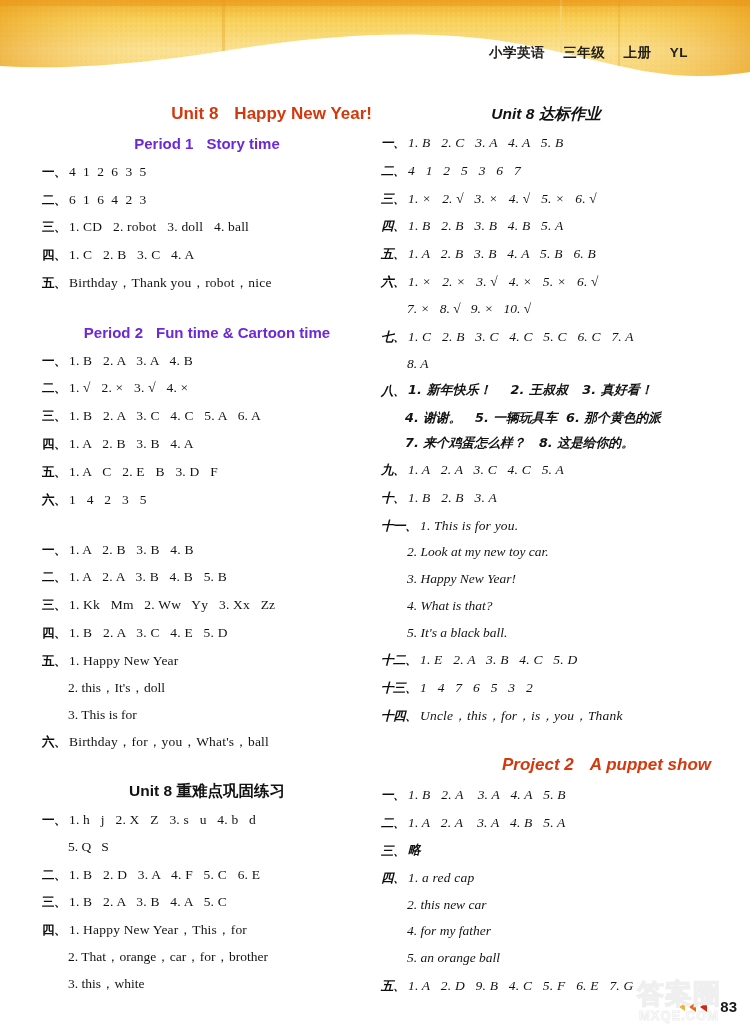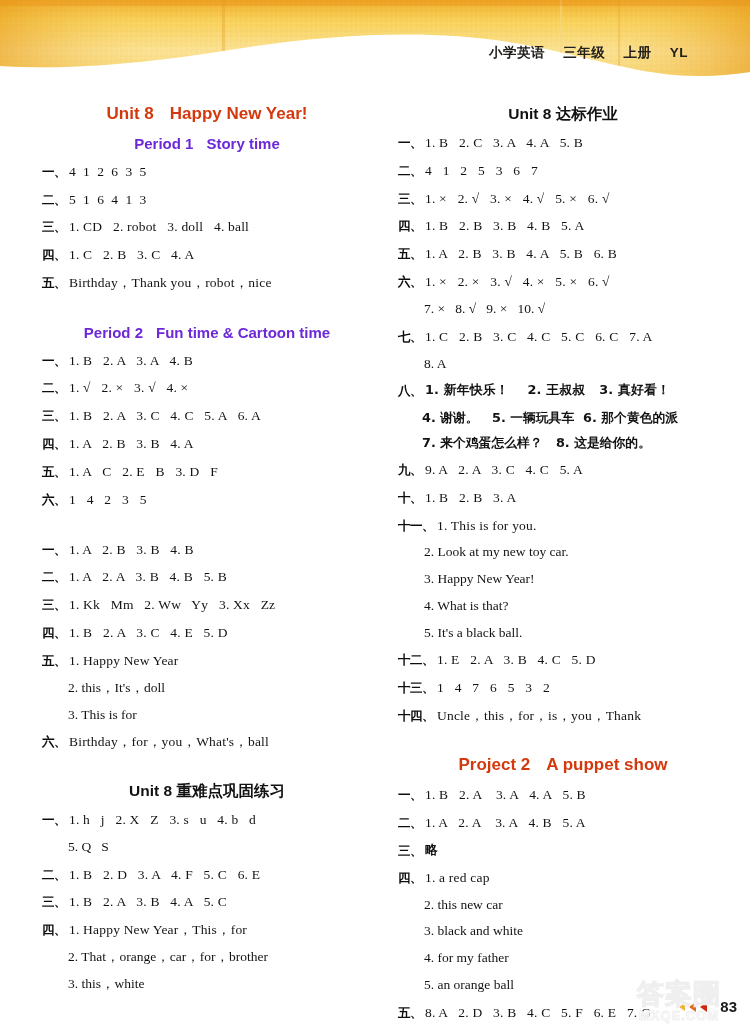--- a/index.html
+++ b/index.html
@@ -21,27 +21,27 @@
     font-family:"Liberation Sans", sans-serif;
     font-size:13.5px;font-weight:bold;color:#23201c;
     letter-spacing:0.5px;white-space:nowrap;
   }
   .banner .hdr-text span{margin-left:14px;}
   .banner .hdr-text span:first-child{margin-left:0;}
 
   
   .col{position:absolute;top:104px;}
   .col-left{left:42px;width:330px;}
-  .col-right{left:398px;width:330px;}
+  .col-right{left:381px;width:330px;font-style:italic;}
 
   
   .h-unit{
     font-family:"Liberation Sans", sans-serif;
     font-size:17px;font-weight:bold;color:#d4380d;
-    text-align:center;letter-spacing:0px;
+    text-align:right;letter-spacing:0px;
     margin:0 0 9px 0;white-space:nowrap;
   }
   .h-unit .gap{display:inline-block;width:16px;}
   .h-period{
     font-family:"Liberation Sans", sans-serif;
     font-size:15px;font-weight:bold;color:#6d28d9;
     text-align:center;margin:0 0 6px 0;
     line-height:1.45;
   }
   .h-period .gap{display:inline-block;width:13px;}
@@ -180,21 +180,21 @@
     <div class="h-unit"><span>Unit 8</span><span class="gap"></span><span>Happy New Year!</span></div>
     <div class="h-period">
       <div><span>Period 1</span><span class="gap"></span><span>Story time</span></div>
     </div>
     <div class="row">
       <span class="num">一、</span>
       <span class="ans">4  1  2  6  3  5</span>
     </div>
     <div class="row">
       <span class="num">二、</span>
-      <span class="ans">5  1  6  4  1  3</span>
+      <span class="ans">6  1  6  4  2  3</span>
     </div>
     <div class="row">
       <span class="num">三、</span>
       <span class="ans">1. CD   2. robot   3. doll   4. ball</span>
     </div>
     <div class="row">
       <span class="num">四、</span>
       <span class="ans">1. C   2. B   3. C   4. A</span>
     </div>
     <div class="row">
@@ -312,21 +312,21 @@
     </div>
     <div class="subrow">8. A</div>
     <div class="row">
       <span class="num">八、</span>
       <span class="ans cn">1. 新年快乐！    2. 王叔叔   3. 真好看！</span>
     </div>
     <div class="subrow cn">4. 谢谢。   5. 一辆玩具车  6. 那个黄色的派</div>
     <div class="subrow cn">7. 来个鸡蛋怎么样？   8. 这是给你的。</div>
     <div class="row">
       <span class="num">九、</span>
-      <span class="ans">9. A   2. A   3. C   4. C   5. A</span>
+      <span class="ans">1. A   2. A   3. C   4. C   5. A</span>
     </div>
     <div class="row">
       <span class="num">十、</span>
       <span class="ans">1. B   2. B   3. A</span>
     </div>
     <div class="row">
       <span class="num">十一、</span>
       <span class="ans">1. This is for you.</span>
     </div>
     <div class="subrow">2. Look at my new toy car.</div>
@@ -357,26 +357,25 @@
     </div>
     <div class="row">
       <span class="num">三、</span>
       <span class="ans cn">略</span>
     </div>
     <div class="row">
       <span class="num">四、</span>
       <span class="ans">1. a red cap</span>
     </div>
     <div class="subrow">2. this new car</div>
-    <div class="subrow">3. black and white</div>
     <div class="subrow">4. for my father</div>
     <div class="subrow">5. an orange ball</div>
     <div class="row">
       <span class="num">五、</span>
-      <span class="ans">8. A   2. D   3. B   4. C   5. F   6. E   7. G</span>
+      <span class="ans">1. A   2. D   9. B   4. C   5. F   6. E   7. G</span>
     </div>
   </div>
 
 <div class="footer">
   <div class="pager">
     <span class="tri tri-l f"></span>
     <span class="tri tri-l m"></span>
     <span class="tri tri-l"></span>
     <span class="pgnum">83</span>
     <span class="tri tri-r"></span>

